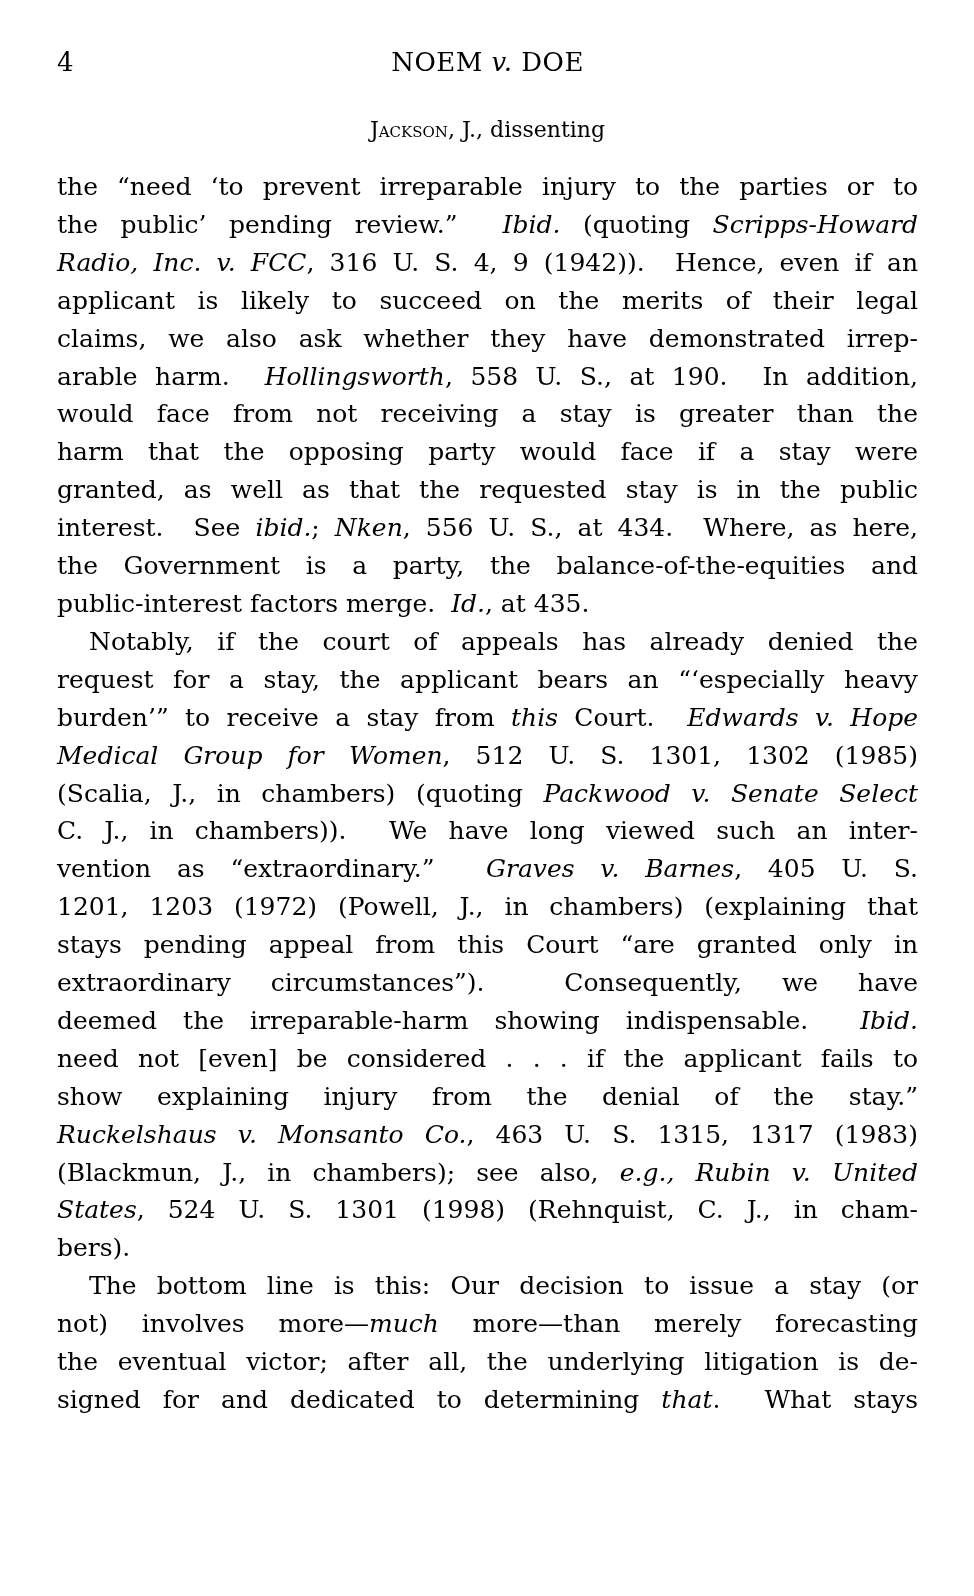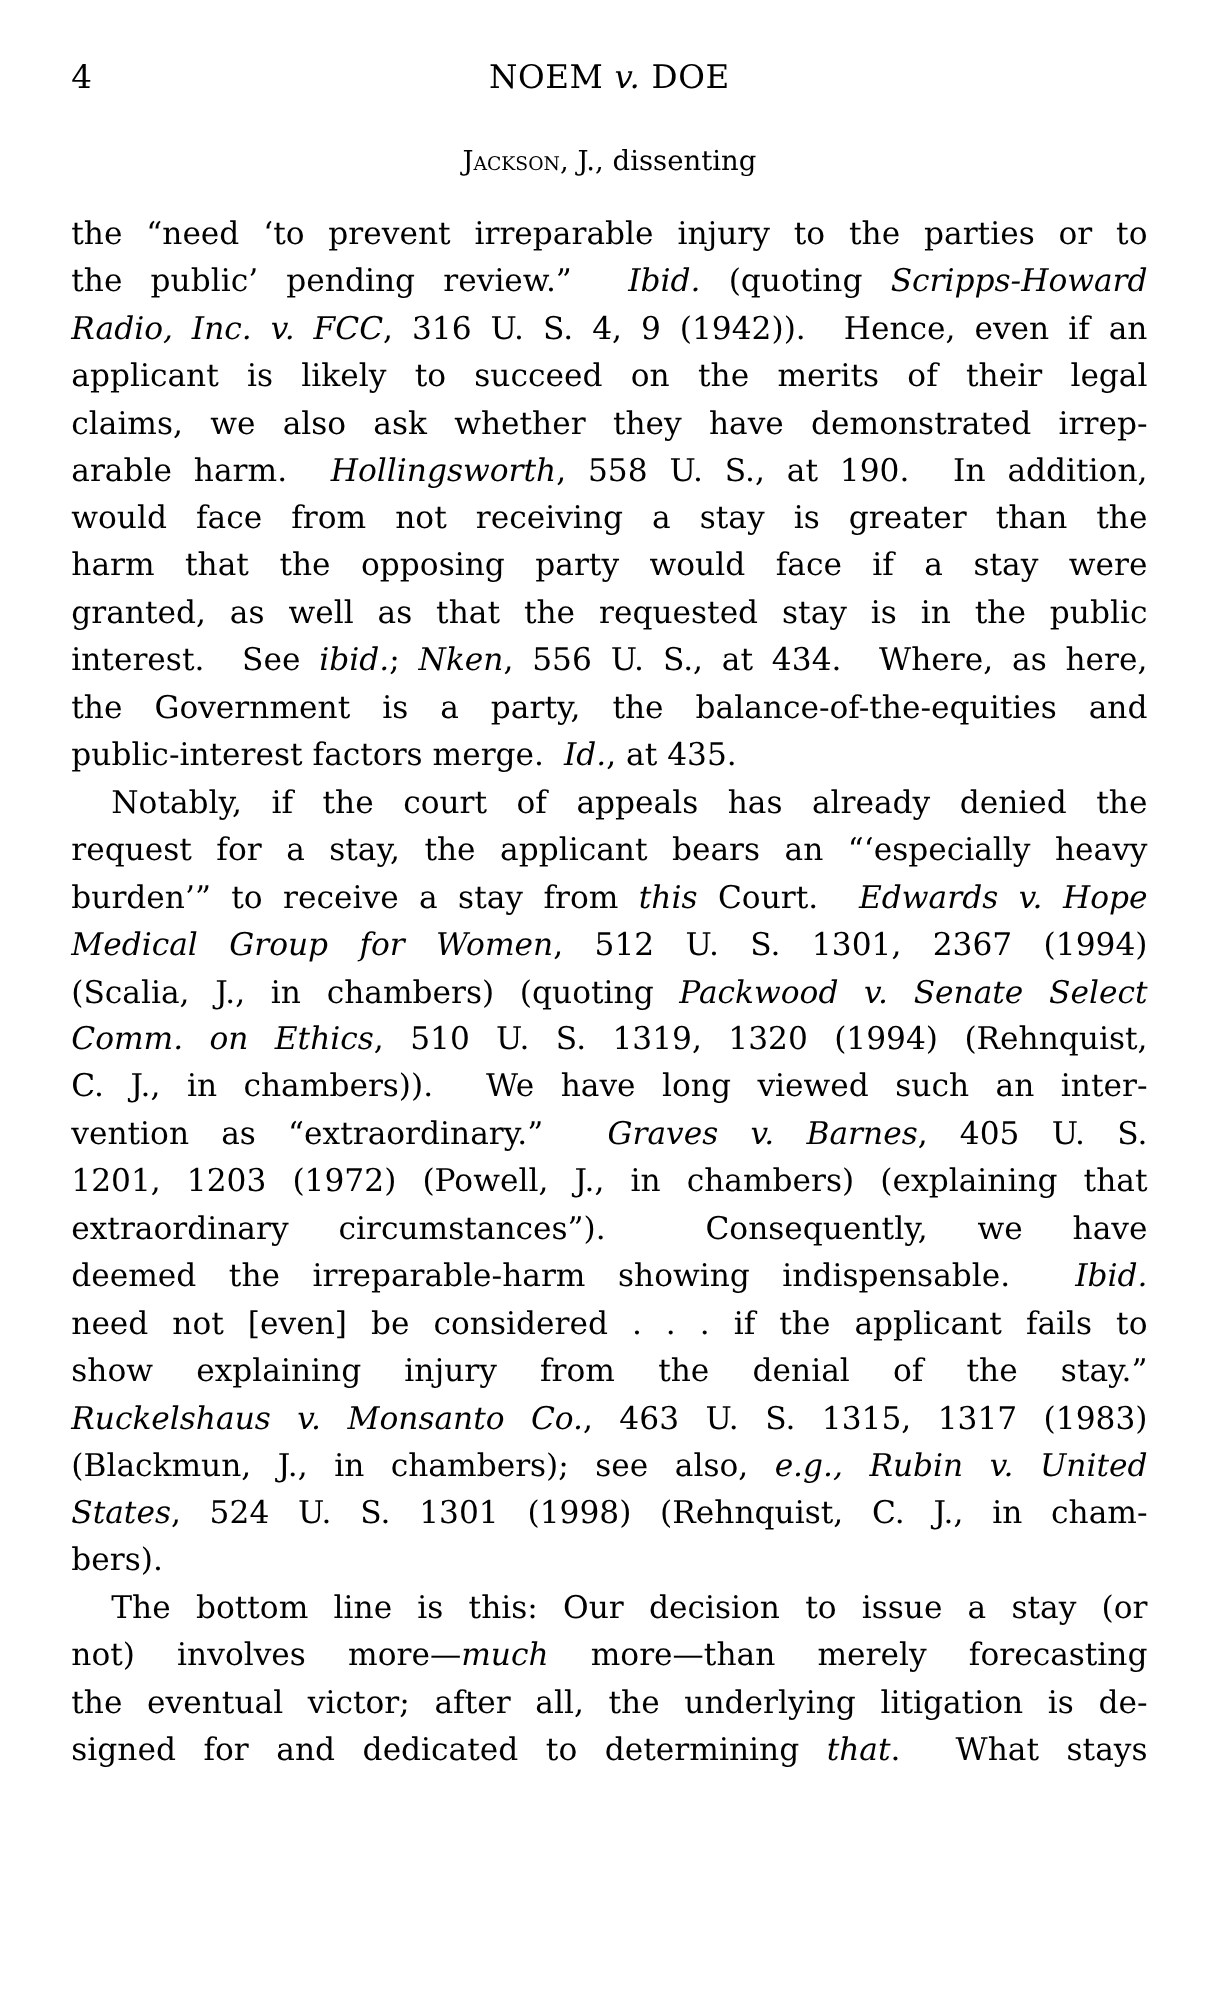--- a/index.html
+++ b/index.html
@@ -81,26 +81,26 @@
         <div class="line"><span>arable harm.&nbsp; </span><span class="it">Hollingsworth</span><span>, 558 U. S., at 190.&nbsp; In addition,</span></div>
         <div class="line"><span>would face from not receiving a stay is greater than the</span></div>
         <div class="line"><span>harm that the opposing party would face if a stay were</span></div>
         <div class="line"><span>granted, as well as that the requested stay is in the public</span></div>
         <div class="line"><span>interest.&nbsp; See </span><span class="it">ibid.</span><span>; </span><span class="it">Nken</span><span>, 556 U. S., at 434.&nbsp; Where, as here,</span></div>
         <div class="line"><span>the Government is a party, the balance-of-the-equities and</span></div>
         <div class="line end"><span>public-interest factors merge.&nbsp; </span><span class="it">Id.</span><span>, at 435.</span></div>
         <div class="line indent"><span>Notably, if the court of appeals has already denied the</span></div>
         <div class="line"><span>request for a stay, the applicant bears an “‘especially heavy</span></div>
         <div class="line"><span>burden’” to receive a stay from </span><span class="it">this</span><span> Court.&nbsp; </span><span class="it">Edwards v. Hope</span></div>
-        <div class="line"><span class="it">Medical Group for Women</span><span>, 512 U. S. 1301, 2367 (1994)</span></div>
+        <div class="line"><span class="it">Medical Group for Women</span><span>, 512 U. S. 1301, 1302 (1985)</span></div>
         <div class="line"><span>(Scalia, J., in chambers) (quoting </span><span class="it">Packwood v. Senate Select</span></div>
-        <div class="line"><span class="it">Comm. on Ethics</span><span>, 510 U. S. 1319, 1320 (1994) (Rehnquist,</span></div>
         <div class="line"><span>C. J., in chambers)).&nbsp; We have long viewed such an inter-</span></div>
         <div class="line"><span>vention as “extraordinary.”&nbsp; </span><span class="it">Graves v. Barnes</span><span>, 405 U. S.</span></div>
         <div class="line"><span>1201, 1203 (1972) (Powell, J., in chambers) (explaining that</span></div>
+        <div class="line"><span>stays pending appeal from this Court “are granted only in</span></div>
         <div class="line"><span>extraordinary circumstances”).&nbsp; Consequently, we have</span></div>
         <div class="line"><span>deemed the irreparable-harm showing indispensable.&nbsp; </span><span class="it">Ibid.</span></div>
         <div class="line"><span>need not [even] be considered . . . if the applicant fails to</span></div>
         <div class="line"><span>show explaining injury from the denial of the stay.”</span></div>
         <div class="line"><span class="it">Ruckelshaus v. Monsanto Co.</span><span>, 463 U. S. 1315, 1317 (1983)</span></div>
         <div class="line"><span>(Blackmun, J., in chambers); see also, </span><span class="it">e.g.,</span><span> </span><span class="it">Rubin v. United</span></div>
         <div class="line"><span class="it">States</span><span>, 524 U. S. 1301 (1998) (Rehnquist, C. J., in cham-</span></div>
         <div class="line end"><span>bers).</span></div>
         <div class="line indent"><span>The bottom line is this: Our decision to issue a stay (or</span></div>
         <div class="line"><span>not) involves more—</span><span class="it">much</span><span> more—than merely forecasting</span></div>

